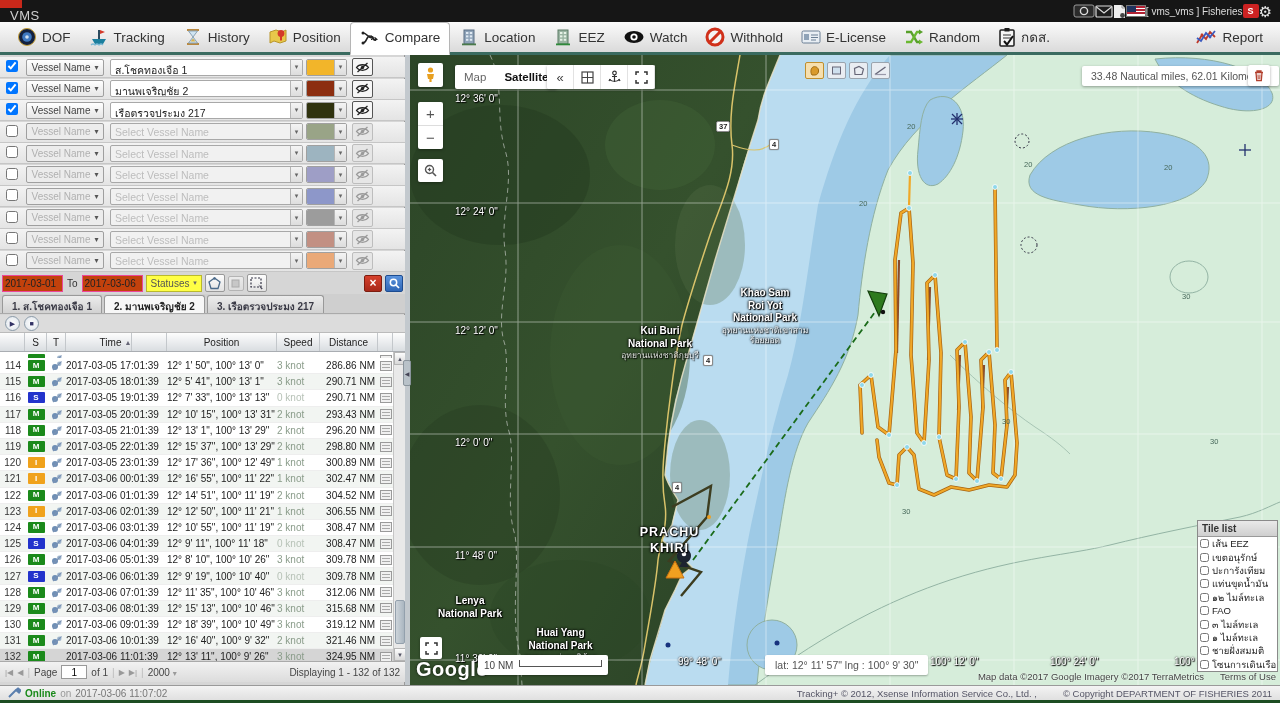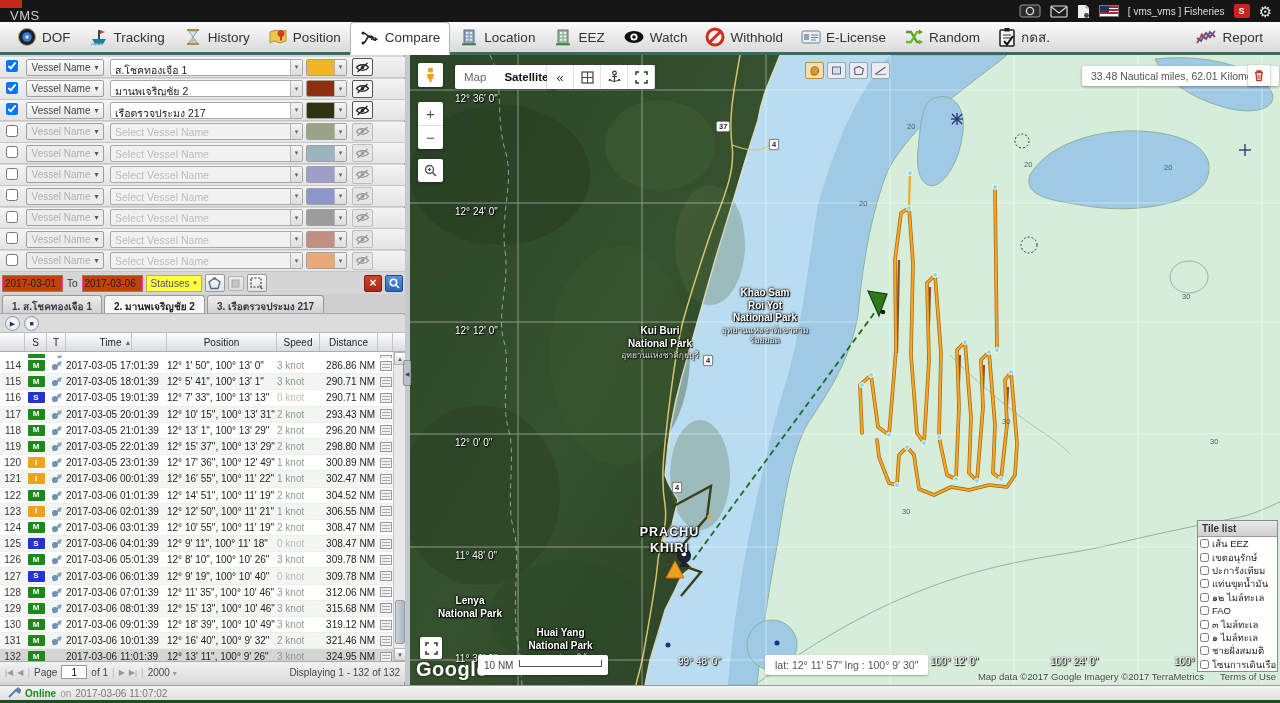--- a/index.html
+++ b/index.html
@@ -3,21 +3,21 @@
 <meta charset="utf-8">
 <style>
   *{box-sizing:border-box;margin:0;padding:0}
   body{margin:0;background:#555;font-family:"Liberation Sans",sans-serif}
   .app{position:relative;width:1280px;height:703px;background:#d4d4d4;overflow:hidden}
 
   
   .topbar{position:absolute;left:0;top:0;width:1280px;height:22px;background:#161616;display:flex;align-items:center}
   .redtab{position:absolute;left:0;top:0;width:22px;height:8px;background:#c8281a}
   .vms-title{color:#cfcfcf;font-size:13px;margin:8px 0 0 10px;letter-spacing:.5px}
-  .top-right{margin-left:auto;display:flex;align-items:center;gap:9px;padding-right:8px;height:100%}
+  .top-right{margin-left:auto;display:flex;align-items:center;padding-right:8px;height:100%}
   .tb-ico{display:inline-flex;align-items:center;justify-content:center}
   .usflag{width:20px;height:12px;background:repeating-linear-gradient(#b22234 0,#b22234 1.6px,#fff 1.6px,#fff 3.2px);position:relative;border:1px solid #777}
   .usflag:before{content:"";position:absolute;left:0;top:0;width:9px;height:6px;background:#20335e}
   .acct{color:#ddd;font-size:10px}
   .sbadge{background:#c22;color:#fff;font-size:9px;font-weight:bold;width:16px;height:14px;display:inline-flex;align-items:center;justify-content:center;border-radius:2px}
   .gearchar{color:#e8e8e8;font-size:15px;line-height:1}
 
   
   .nav{position:absolute;left:0;top:22px;width:1280px;height:33px;background:linear-gradient(#fbfbfb,#dadada);border-bottom:3px solid #3a6b60;display:flex;align-items:center;padding:0 8px}
   .nav-item{display:flex;align-items:center;gap:5px;font-size:13.5px;color:#333;padding:4px 9px;white-space:nowrap;cursor:default}
@@ -1347,14 +1347,18 @@
   <div class="divider"></div>
   <div class="divarrow">◀</div>
 
   <div class="statusbar">
     <svg width="13" height="12">
         <path d="M1 10 L8 3 M8 3 l2 -1.5 2.5 2 -1.5 2 Z" stroke="#5b7fae" stroke-width="2" fill="#5b7fae"></path>
       </svg>
     <span class="online">Online</span>
     <span class="onlbl">on</span>
     <span class="stime">2017-03-06 11:07:02</span>
+    <span class="sb-right">
+      <span>Tracking+ © 2012, Xsense Information Service Co., Ltd. ,</span>
+      <span>© Copyright DEPARTMENT OF FISHERIES 2011</span>
+    </span>
   </div>
 </div>
 
 </body></html>

